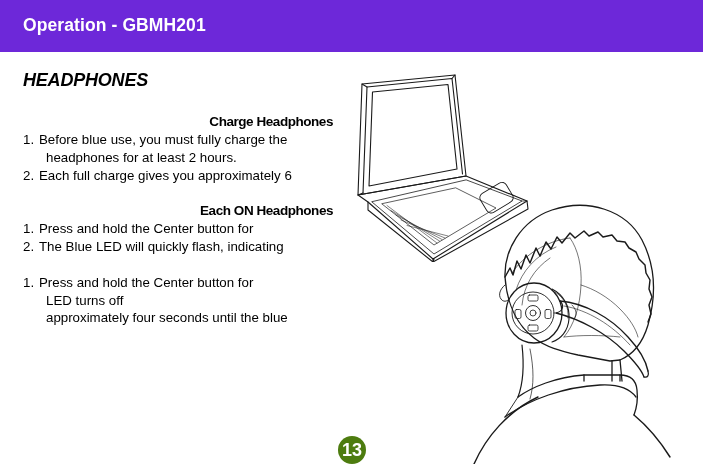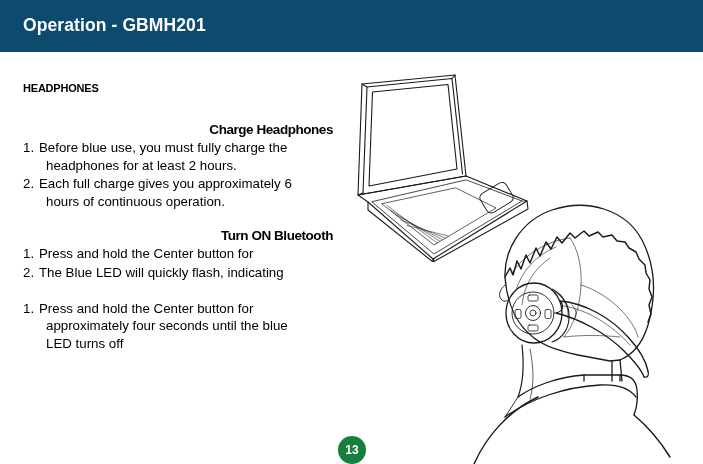--- a/index.html
+++ b/index.html
@@ -16,21 +16,21 @@
     color: #000;
   }
 
   
   #header-bar {
     position: absolute;
     left: 0;
     top: 0;
     width: 703px;
     height: 52px;
-    background: #0c4a6e;
+    background: #6d28d9;
   }
   #page-title {
     position: absolute;
     left: 23px;
     top: 15px;
     font-size: 17.5px;
     font-weight: bold;
     color: #ffffff;
     letter-spacing: 0.1px;
     white-space: nowrap;
@@ -45,25 +45,26 @@
   }
   .section-title {
     font-size: 13.5px;
     font-weight: bold;
     letter-spacing: -0.45px;
     margin: 0;
     line-height: 16px;
     text-align: right;
   }
   #headphones-heading {
-    font-size: 11px;
+    font-size: 18px;
     font-weight: bold;
     letter-spacing: -0.2px;
-    margin: 8px 0 26px 0;
+    margin: 0 0 26px 0;
     line-height: 16px;
+    font-style: italic;
   }
   .section-block {
     margin-bottom: 18px;
   }
   .step-list {
     list-style: none;
     margin: 0;
     padding: 0;
   }
   .step-item {
@@ -85,23 +86,23 @@
   }
 
   
   #page-number-badge {
     position: absolute;
     left: 338px;
     top: 436px;
     width: 28px;
     height: 28px;
     border-radius: 50%;
-    background: #15803d;
+    background: #4d7c0f;
     color: #ffffff;
-    font-size: 12px;
+    font-size: 18px;
     font-weight: bold;
     display: flex;
     align-items: center;
     justify-content: center;
     line-height: 1;
   }
 
   
   #illustration-laptop {
     position: absolute;
@@ -137,28 +138,27 @@
         <span class="step-num">1.</span>
         <span class="step-text">
           <span>Before blue use, you must fully charge the</span>
           <span class="cont">headphones for at least 2 hours.</span>
         </span>
       </li>
       <li class="step-item">
         <span class="step-num">2.</span>
         <span class="step-text">
           <span>Each full charge gives you approximately 6</span>
-          <span class="cont">hours of continuous operation.</span>
         </span>
       </li>
     </ul>
   </div>
 
   <div class="section-block">
-    <div class="section-title">Turn ON Bluetooth</div>
+    <div class="section-title">Each ON Headphones</div>
     <ul class="step-list">
       <li class="step-item">
         <span class="step-num">1.</span>
         <span class="step-text">
           <span>Press and hold the Center button for</span>
         </span>
       </li>
       <li class="step-item">
         <span class="step-num">2.</span>
         <span class="step-text">
@@ -167,22 +167,22 @@
       </li>
     </ul>
   </div>
 
   <div class="section-block">
     <ul class="step-list">
       <li class="step-item">
         <span class="step-num">1.</span>
         <span class="step-text">
           <span>Press and hold the Center button for</span>
+          <span class="cont">LED turns off</span>
           <span class="cont">approximately four seconds until the blue</span>
-          <span class="cont">LED turns off</span>
         </span>
       </li>
     </ul>
   </div>
 
 </div>
 
 <div id="illustration-laptop" class="art">
   <svg viewBox="0 0 200 200" width="200" height="200" fill="none" stroke="#1a1a1a" stroke-width="1.1" stroke-linejoin="round" stroke-linecap="round">
 

